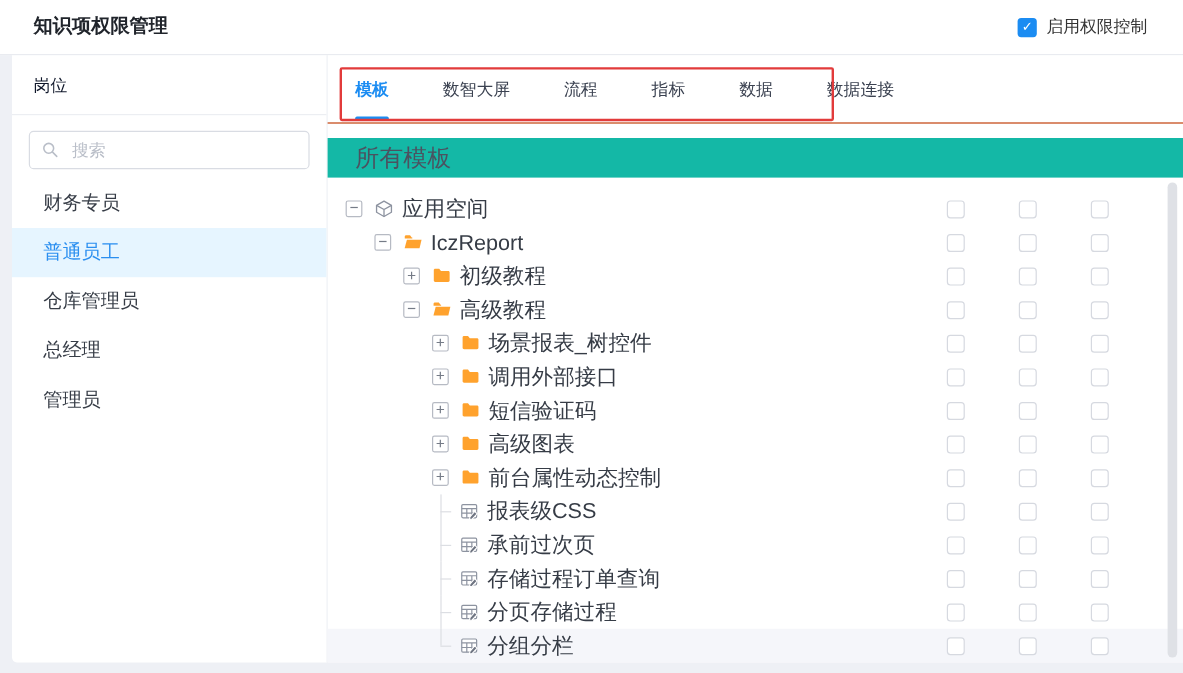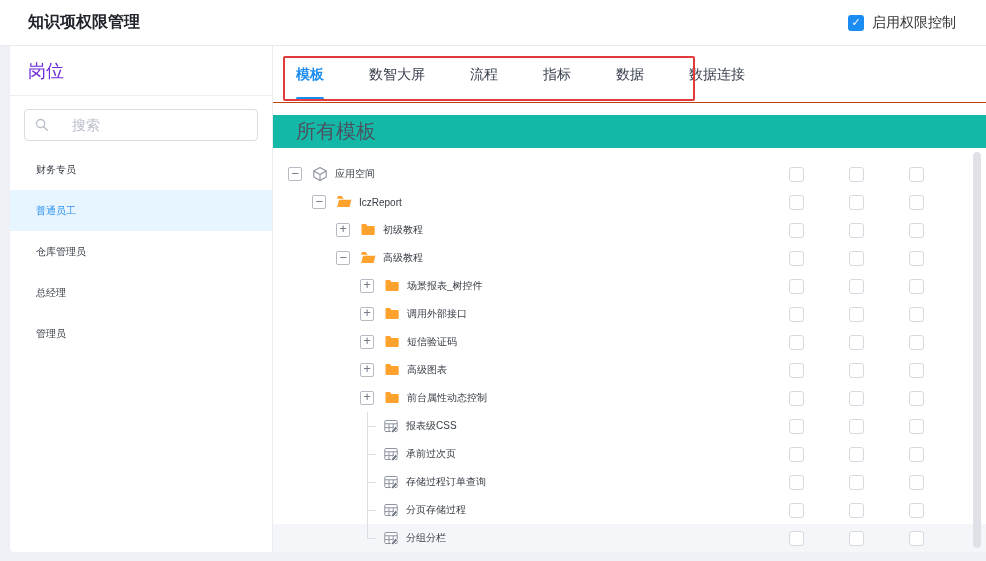--- a/index.html
+++ b/index.html
@@ -13,30 +13,30 @@
   .page-title { font-size:16px; font-weight:bold; color:#20242b; }
   .enable-wrap { display:flex; align-items:center; gap:8px; font-size:14px; color:#333; cursor:pointer; }
   .cb-on { width:16px; height:16px; border-radius:3px; background:#1b8cf2; color:#fff;
     display:flex; align-items:center; justify-content:center; font-size:11px; font-weight:bold; }
 
   
   .content { display:flex; height:506px; margin-left:10px; }
 
   
   .sidebar { width:263px; background:#fff; border-right:1px solid #e9ebf0; border-radius:0 0 0 4px; flex:none; }
-  .sidebar-title { height:50px; line-height:50px; padding-left:18px; font-size:18px; color:#6d28d9;
+  .sidebar-title { height:50px; line-height:50px; padding-left:18px; font-size:14px; color:#0f172a;
     border-bottom:1px solid #eceef2; }
   .search-box { margin:13px 14px 8px; height:32px; border:1px solid #d9dce3; border-radius:4px;
-    display:flex; align-items:center; padding:0 10px; gap:23px; background:#fff; }
+    display:flex; align-items:center; padding:0 10px; gap:11px; background:#fff; }
   .search-box svg { flex:none; }
   .search-box input { border:none; outline:none; font-size:14px; color:#333; width:100%;
     font-family:"Liberation Sans","DejaVu Sans",sans-serif; }
   .search-box input::placeholder { color:#b9bec8; }
   .role-list { list-style:none; margin-top:4px; }
-  .role-list li { height:41px; line-height:41px; padding-left:26px; font-size:10px; color:#363c46; cursor:pointer; }
+  .role-list li { height:41px; line-height:41px; padding-left:26px; font-size:16px; color:#363c46; cursor:pointer; }
   .role-list li.active { background:#e6f5ff; color:#2b8ff0; }
 
   
   .main { flex:1; background:#fff; position:relative; min-width:0; }
   .tabbar { height:57px; border-bottom:1px solid #c2410c; display:flex; align-items:flex-start; padding-left:23px;gap:12px; }
   .tab { position:relative; line-height:57px; margin-right:33px; font-size:14px; color:#3a4150; cursor:pointer; }
   .tab.active { color:#1b8cf2; font-weight:bold; }
   .tab.active::after { content:""; position:absolute; left:0; right:0; bottom:3px; height:3px;
     background:#1b8cf2; border-radius:2px; }
   .annotation { position:absolute; left:10px; top:10px; width:412px; height:45px;
@@ -51,21 +51,21 @@
 
   .rows { margin-top:12px; }
   .row { height:28px; display:flex; align-items:center; }
   .row.hl { background:#f5f6fa; }
   .tree-cell { flex:1; display:flex; align-items:center; height:100%; position:relative; min-width:0; }
   .expander { width:14px; height:14px; border:1px solid #b6bac3; border-radius:2px; background:#fff;
     color:#757b87; font-size:12px; line-height:11px; text-align:center; cursor:pointer; flex:none;
     font-family:"DejaVu Sans Mono",monospace; }
   .node-icon { width:16px; height:16px; margin-left:10px; flex:none; display:flex; }
   .node-icon.leaf-icon { margin-left:0; }
-  .node-label { margin-left:7px; font-size:10px; color:#363c46; white-space:nowrap; cursor:pointer; }
+  .node-label { margin-left:7px; font-size:18px; color:#363c46; white-space:nowrap; cursor:pointer; }
   .tree-cell.leaf::before { content:""; position:absolute; left:94px; top:0; bottom:0; width:1px; background:#dcdee3; }
   .tree-cell.leaf.last::before { bottom:50%; }
   .tree-cell.leaf::after { content:""; position:absolute; left:94px; top:50%; width:9px; height:1px; background:#dcdee3; }
   .cell { width:60px; display:flex; justify-content:center; flex:none; }
   .checkbox { width:15px; height:15px; border:1px solid #d6d9e0; border-radius:3px; background:#fff; cursor:pointer; }
 
   .scroll-thumb { position:absolute; right:5px; top:106px; width:8px; height:396px;
     background:#dfe1e6; border-radius:4px; cursor:pointer; z-index:5; }
 </style>
 </head>

